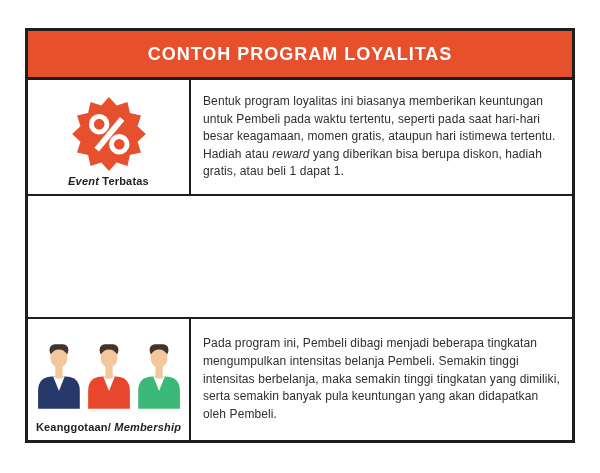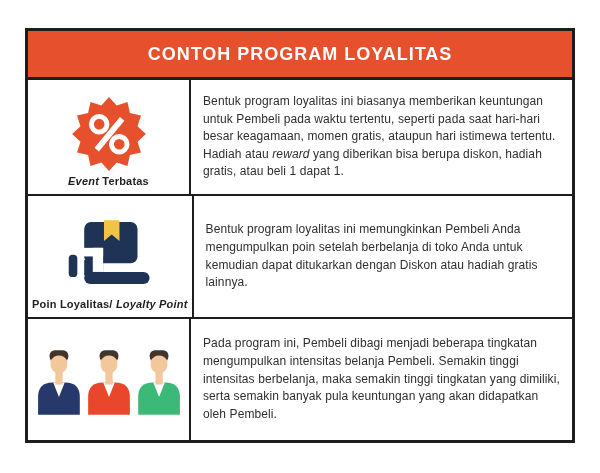--- a/index.html
+++ b/index.html
@@ -78,37 +78,20 @@
           </svg>
         </div>
         <div class="row-label"><span class="lbl-em">Event</span><span> Terbatas</span></div>
       </div>
       <div class="cell-text">
         <p><span>Bentuk program loyalitas ini biasanya memberikan keuntungan untuk Pembeli pada waktu tertentu, seperti pada saat hari-hari besar keagamaan, momen gratis, ataupun hari istimewa tertentu. Hadiah atau </span><em>reward</em><span> yang diberikan bisa berupa diskon, hadiah gratis, atau beli 1 dapat 1.</span></p>
       </div>
     </div>
 
     <div class="row row-2">
-      <div class="cell-icon">
-        <div class="icon-holder">
-          <svg width="86" height="74" viewBox="0 0 100 84">
-            <rect x="20" y="6" width="62" height="48" rx="8" fill="var(--navy)"></rect>
-            <rect x="20" y="50" width="22" height="18" fill="var(--navy)"></rect>
-            <rect x="20" y="64" width="76" height="14" rx="7" fill="var(--navy)"></rect>
-            <rect x="2" y="44" width="10" height="26" rx="4.5" fill="var(--navy)"></rect>
-            <rect x="16" y="36" width="26" height="10" fill="#ffffff"></rect>
-            <rect x="30" y="36" width="12" height="28" fill="#ffffff"></rect>
-            <polygon fill="var(--ribbon_yellow)" points="43,4 61,4 61,28 52,20.5 43,28"></polygon>
-          </svg>
-        </div>
-        <div class="row-label"><span>Poin Loyalitas/</span><span class="lbl-em"> Loyalty Point</span></div>
-      </div>
-      <div class="cell-text">
-        <p>Bentuk program loyalitas ini memungkinkan Pembeli Anda mengumpulkan poin setelah berbelanja di toko Anda untuk kemudian dapat ditukarkan dengan Diskon atau hadiah gratis lainnya.</p>
-      </div>
     </div>
 
     <div class="row row-3">
       <div class="cell-icon">
         <div class="icon-holder">
           <svg width="146" height="65" viewBox="0 0 140 62">
             <g>
               <path d="M2 62 L2 45 Q2 31 16 31 L28 31 Q42 31 42 45 L42 62 Z" fill="var(--suit_navy)"></path>
               <polygon points="16.5,31 27.5,31 22,45" fill="#ffffff"></polygon>
               <rect x="18.5" y="18" width="7" height="15" fill="var(--skin)"></rect>
@@ -127,20 +110,21 @@
             <g transform="translate(96,0)">
               <path d="M2 62 L2 45 Q2 31 16 31 L28 31 Q42 31 42 45 L42 62 Z" fill="var(--suit_green)"></path>
               <polygon points="16.5,31 27.5,31 22,45" fill="#ffffff"></polygon>
               <rect x="18.5" y="18" width="7" height="15" fill="var(--skin)"></rect>
               <rect x="13" y="0" width="18" height="11" rx="5" fill="var(--hair)"></rect>
               <rect x="14" y="3" width="16" height="19" rx="7.5" fill="var(--skin)"></rect>
               <path d="M14 10 Q14 2 22 2 Q30 2 30 10 Q27 5 22 5 Q17 5 14 10 Z" fill="var(--hair)"></path>
             </g>
           </svg>
         </div>
+        <div class="row-label"><span>Keanggotaan/</span><span class="lbl-em"> Membership</span></div>
       </div>
       <div class="cell-text">
         <p>Pada program ini, Pembeli dibagi menjadi beberapa tingkatan mengumpulkan intensitas belanja Pembeli. Semakin tinggi intensitas berbelanja, maka semakin tinggi tingkatan yang dimiliki, serta semakin banyak pula keuntungan yang akan didapatkan oleh Pembeli.</p>
       </div>
     </div>
 
   </div>
 </div>
 
 </body></html>

